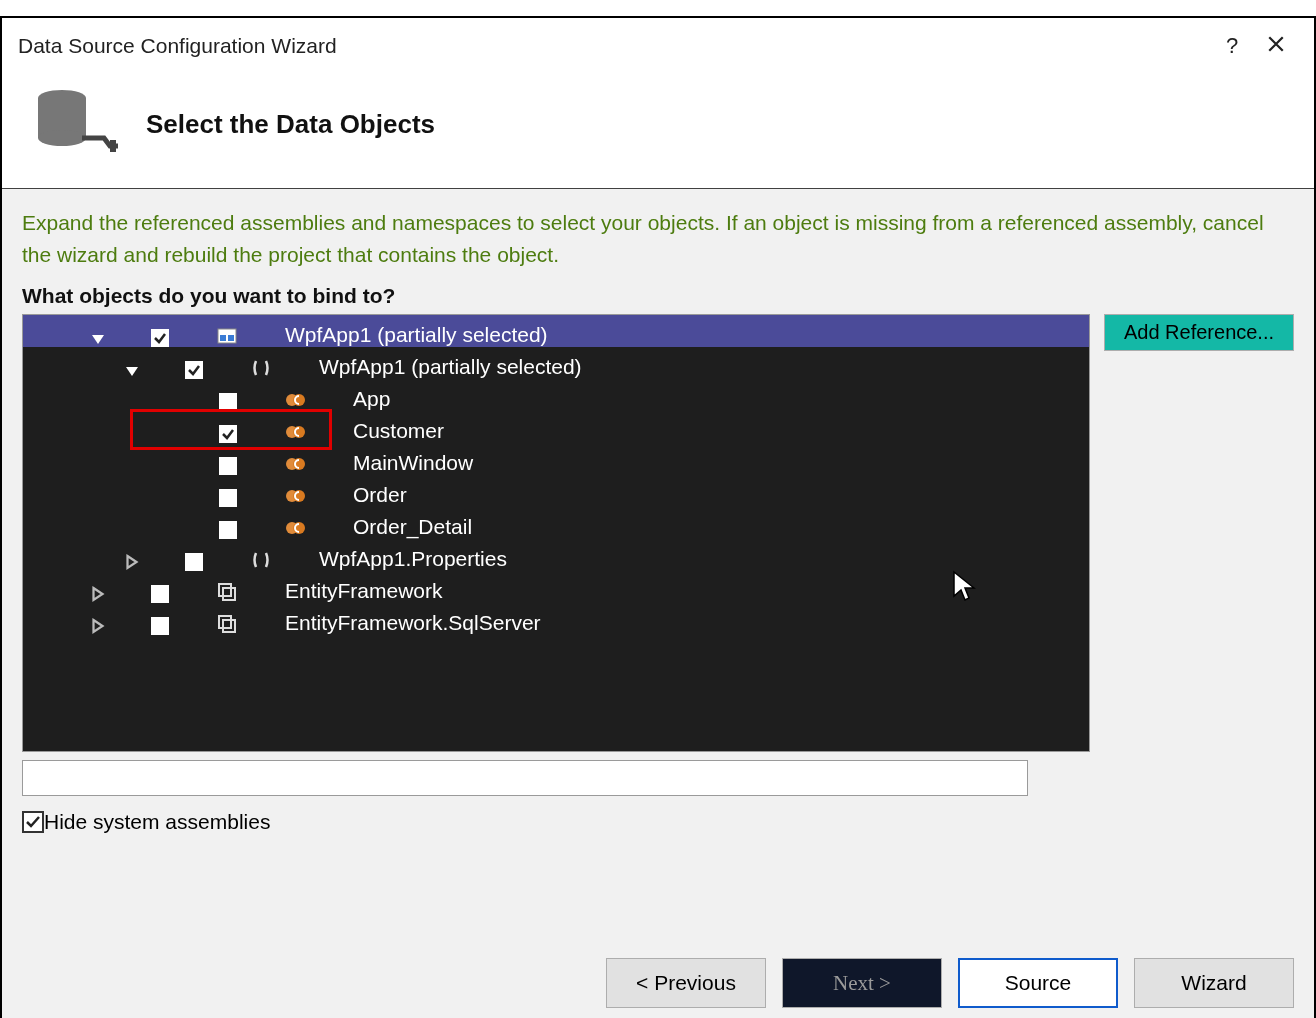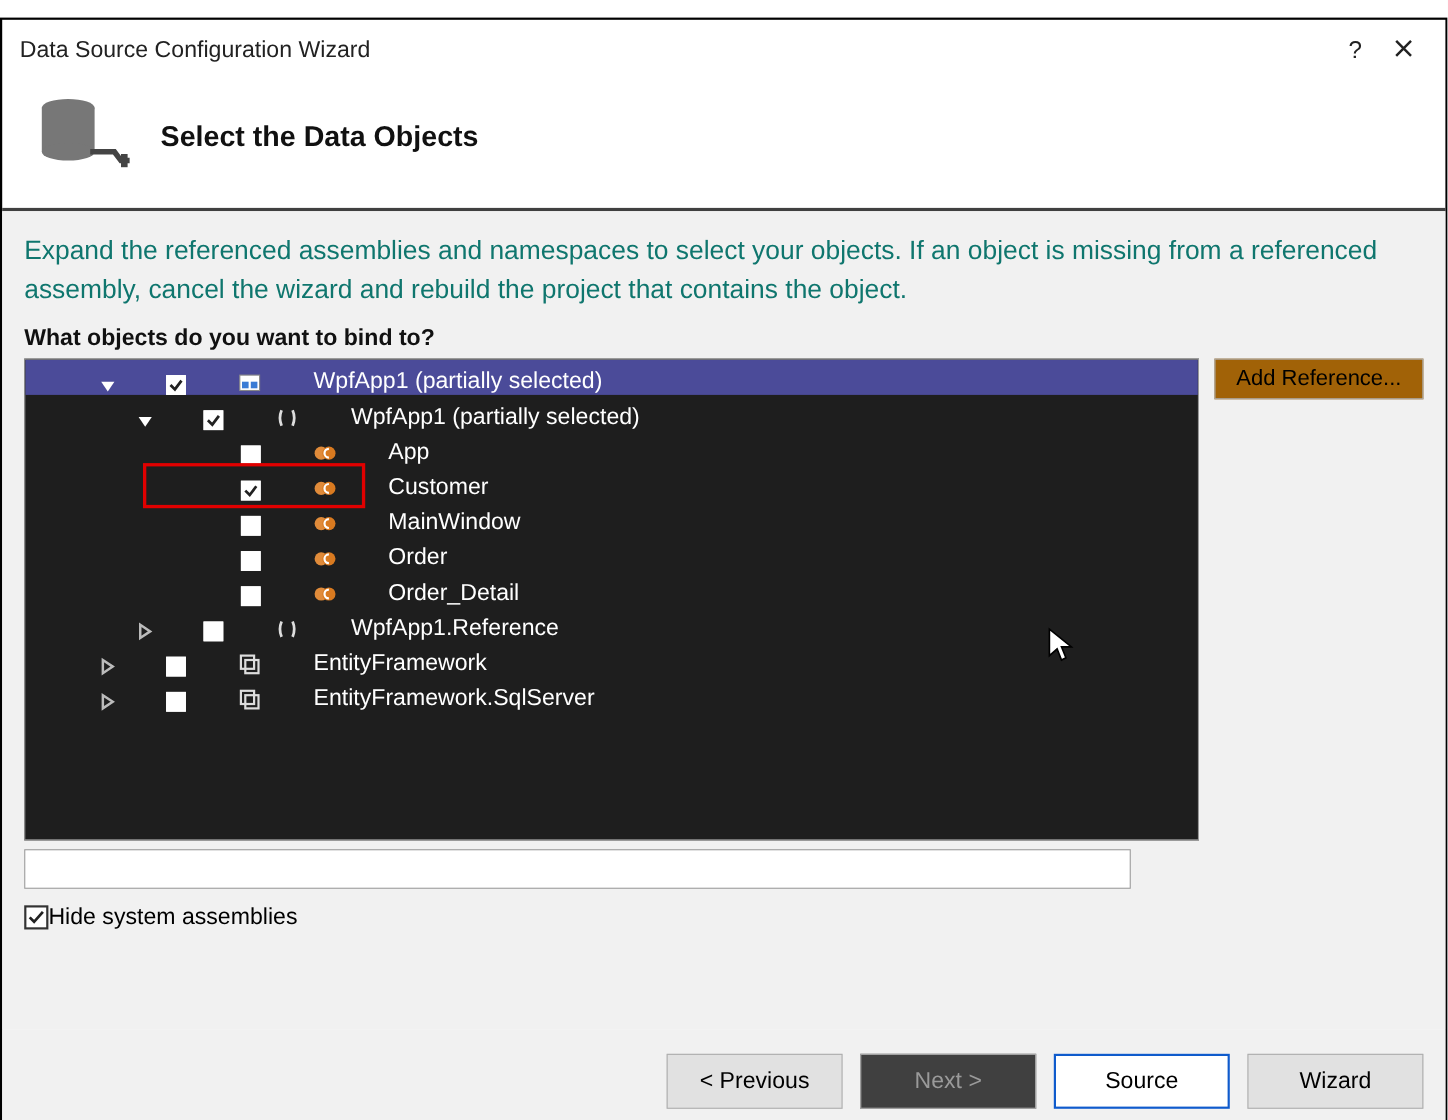--- a/index.html
+++ b/index.html
@@ -14,29 +14,29 @@
   .titlebar {
     height:56px; display:flex; align-items:center;
     padding:0 16px; font-size:21px; color:#222;
   }
   .titlebar .spacer { flex:1; }
   .titlebar .tb-btn { width:44px; text-align:center; font-size:22px; cursor:pointer; }
   .titlebar .close-x svg { width:18px; height:18px; }
   .header {
     display:flex; align-items:center;
     padding:12px 28px 26px 28px; gap:28px;
-    border-bottom:3px solid #404040;
+    border-bottom:1px solid #404040;
   }
   .header .db-icon svg { width:88px; height:72px; }
   .header h1 { font-size:26px; font-weight:700; margin:0; color:#111; }
   .body {
     flex:1; background:#f1f1f1; padding:18px 20px 0 20px;
     display:flex; flex-direction:column;
   }
-  .instr { font-size:24px; color:#0f766e; line-height:1.5; }
+  .instr { font-size:21px; color:#4d7c0f; line-height:1.5; }
   .prompt { font-size:21px; font-weight:700; margin-top:14px; color:#111; }
   .tree-area { display:flex; gap:14px; margin-top:6px; }
   .tree {
     flex:1; background:#1e1e1e; color:#fff;
     border:1px solid #999; height:438px;
     font-size:21px; line-height:1.2;
     overflow:hidden;
     padding-bottom:8px;
   }
   .tree .row {
@@ -59,21 +59,21 @@
     margin-right:2px; flex-shrink:0;
   }
   .cb.unchecked { background:#fff; }
   .cb svg { width:14px; height:14px; }
   .ico { width:22px; height:22px; display:inline-flex; align-items:center; justify-content:center; margin:0 1px 0 1px; }
   .ico svg { width:22px; height:22px; }
   .lbl { padding-left:2px; }
   .indent { display:inline-block; }
   .addref-col { width:190px; }
   .btn {
-    background:#a16207; border:1px solid #adadad;
+    background:#14b8a6; border:1px solid #adadad;
     padding:6px 10px; font-size:20px; text-align:center;
     cursor:pointer; user-select:none;
   }
   .selpath {
     margin-top:8px; height:36px; border:1px solid #9a9a9a; background:#fff;
     width:1006px;
   }
   .hide-asm {
     margin-top:14px; display:flex; align-items:center; 
     font-size:21px;
@@ -87,21 +87,21 @@
     padding:22px 20px 24px 36px;
     display:flex; justify-content:flex-end; gap:16px;
     background:#f1f1f1;
   }
   .footer .fbtn {
     width:160px; height:50px;
     display:flex; align-items:center; justify-content:center;
     font-size:21px; border:1px solid #adadad; background:#e1e1e1;
     cursor:pointer;
   }
-  .footer .fbtn.disabled { color:#9a9a9a; background:#404040; cursor:default; }
+  .footer .fbtn.disabled { color:#9a9a9a; background:#0f172a; cursor:default;font-family:Liberation Serif, serif; }
   .footer .fbtn.primary { border:2px solid #0f5bcc; background:#fff; }
   .cursor-overlay { position:absolute; left:950px; top:552px; pointer-events:none; }
   .cursor-overlay svg { width:24px; height:32px; }
 </style>
 </head>
 <body>
 
 <div class="window">
 
   <div class="titlebar">
@@ -249,21 +249,21 @@
               <svg viewBox="0 0 12 12">
                 <path d="M3 2 L9 6 L3 10 Z" fill="none" stroke="#bbb" stroke-width="1.5"></path>
               </svg>
             </span>
             <span class="cb unchecked"></span>
             <span class="ico">
               <svg viewBox="0 0 22 22">
                 <path d="M6 4 Q3 11 6 18 M16 4 Q19 11 16 18" stroke="#ddd" stroke-width="2.5" fill="none"></path>
               </svg>
             </span>
-            <span class="lbl">WpfApp1.Reference</span>
+            <span class="lbl">WpfApp1.Properties</span>
           </div>
           <div class="row">
             <span class="indent" style="width:22px"></span>
             <span class="exp ">
               <svg viewBox="0 0 12 12">
                 <path d="M3 2 L9 6 L3 10 Z" fill="none" stroke="#bbb" stroke-width="1.5"></path>
               </svg>
             </span>
             <span class="cb unchecked"></span>
             <span class="ico">

